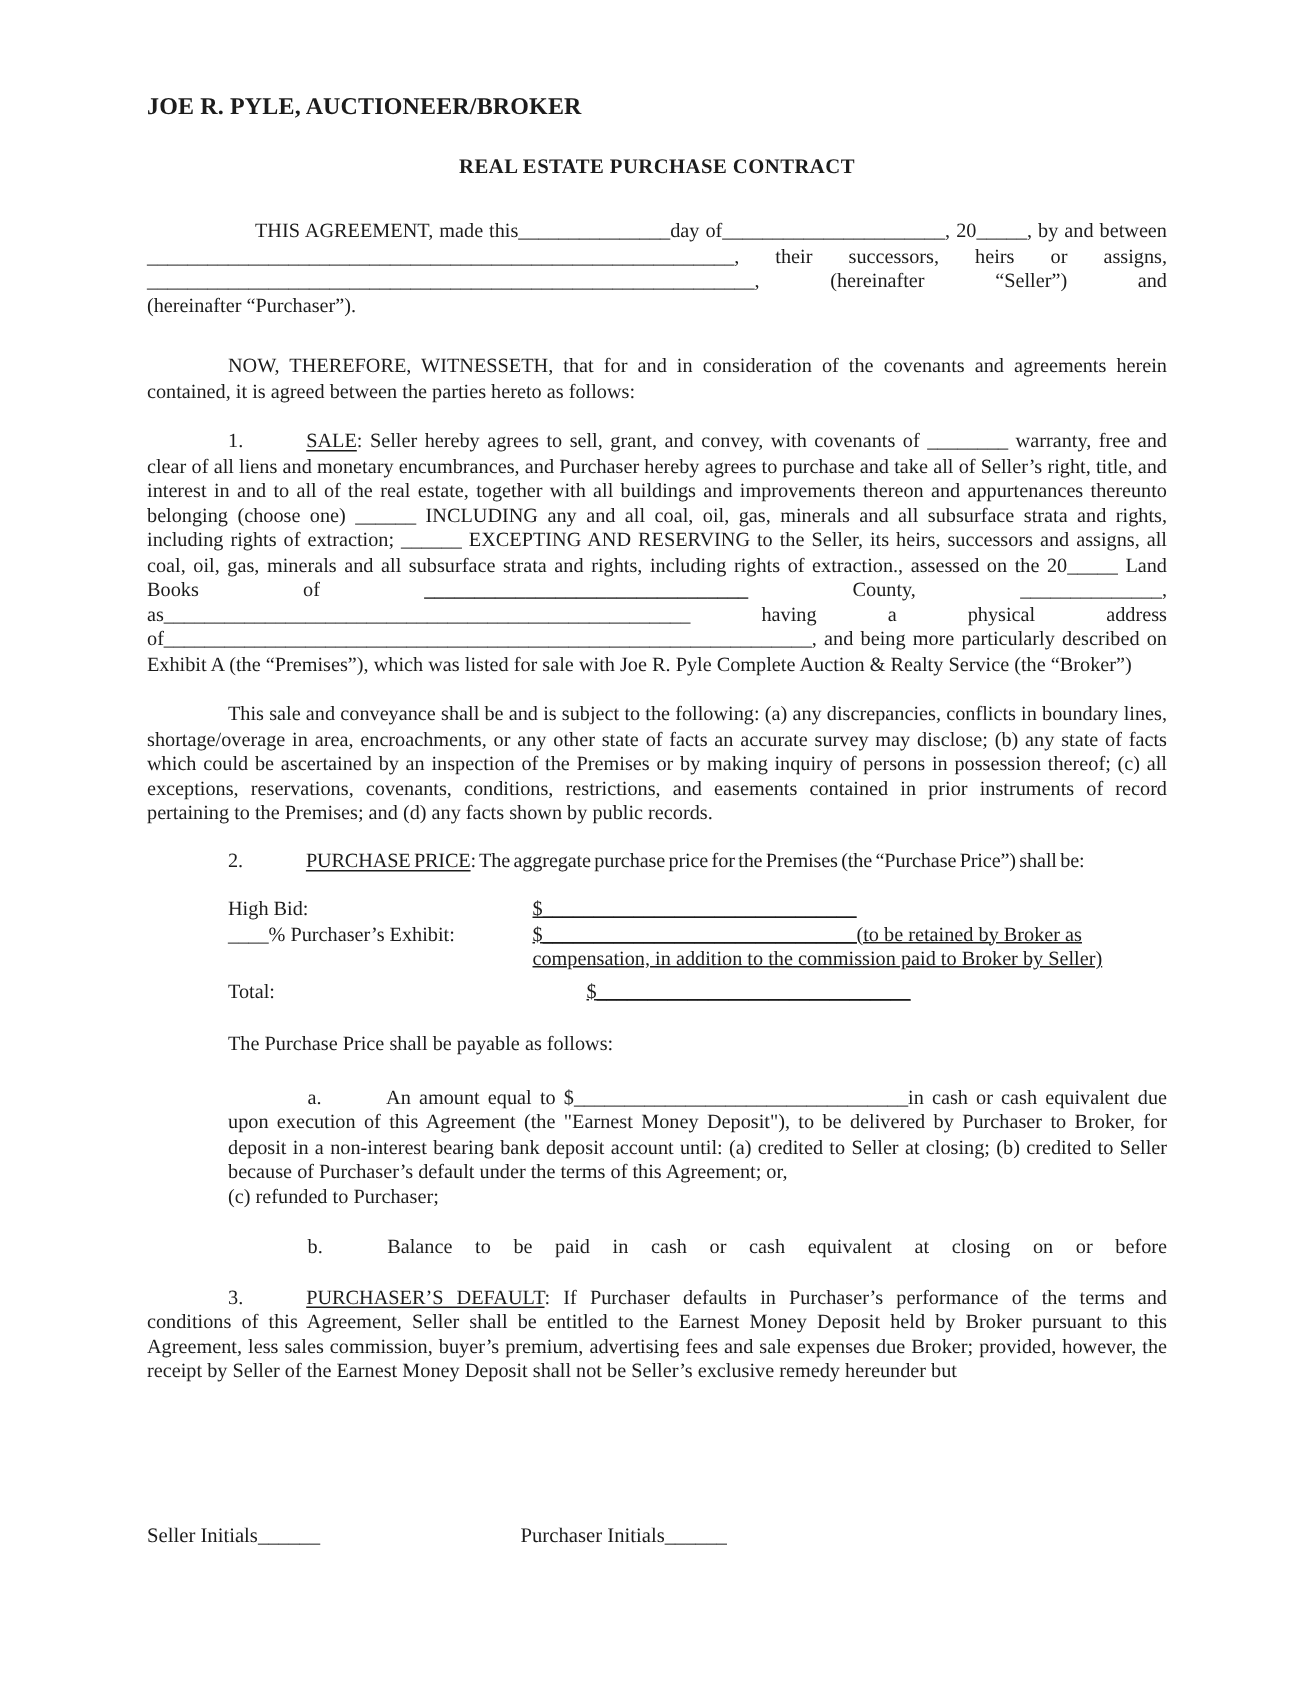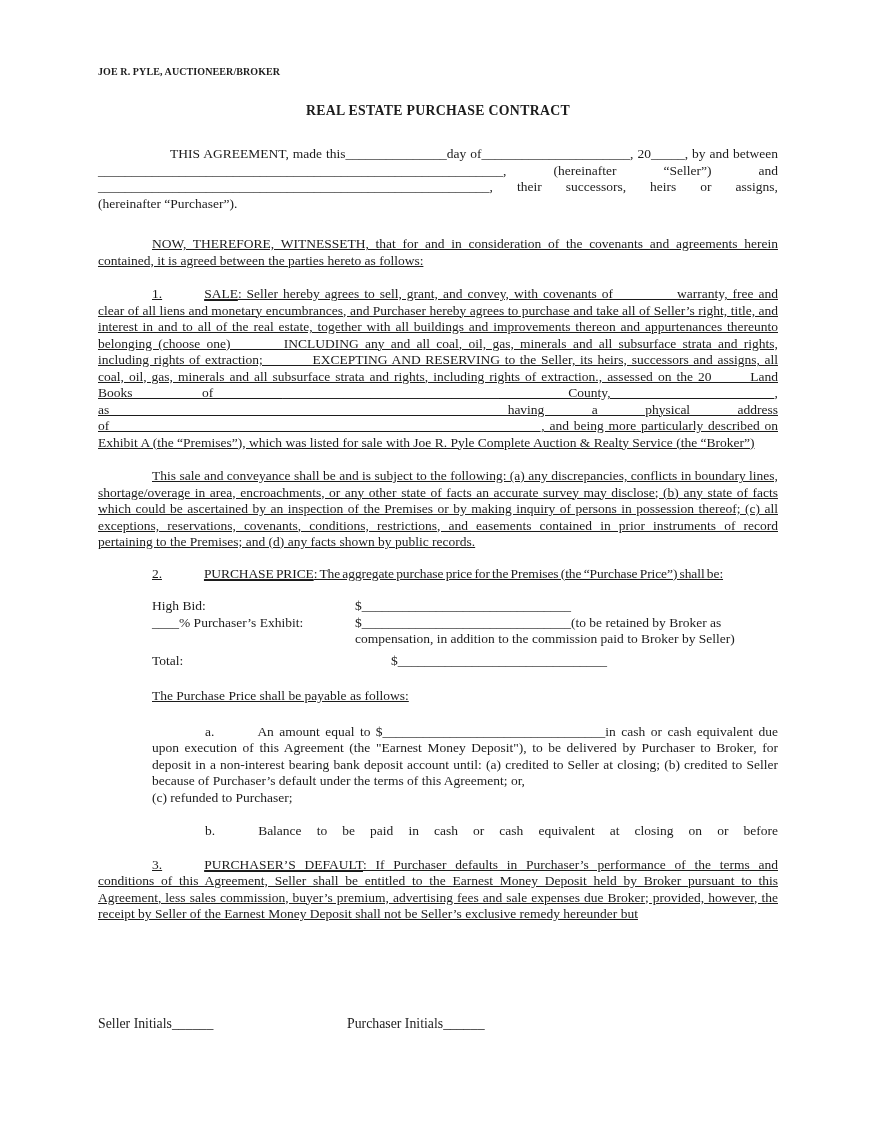--- a/index.html
+++ b/index.html
@@ -9,59 +9,59 @@
     margin:0 auto;
     background:#ffffff;
     color:#1c1c1c;
     font-family:"Liberation Serif","DejaVu Serif",serif;
     font-size:13.5px;
     line-height:16.5px;
     box-sizing:border-box;
     padding:64px 99px 0 98px;
     overflow:hidden;
   }
-  .letterhead{font-weight:bold;font-size:10px;letter-spacing:0.1px;}
+  .letterhead{font-weight:bold;font-size:16px;letter-spacing:0.1px;}
   .doc-title{font-weight:bold;text-align:center;margin-top:22px;font-size:13.8px;letter-spacing:0.3px;}
   .opening{margin-top:27px;}
   .jline{text-align:justify;text-align-last:justify;}
   .first-indent{text-indent:72px;}
-  .para{margin:17px 0 0 0;text-align:justify;text-indent:54px;text-decoration:underline;}
+  .para{margin:17px 0 0 0;text-align:justify;text-indent:54px;}
   .m24{margin-top:24px;}
   .m15{margin-top:15px;}
   .m19{margin-top:19px;}
   .tight{letter-spacing:-0.1px;word-spacing:-1px;}
   .tab{display:inline-block;width:42px;}
   .tab-a{display:inline-block;width:43px;}
   .sec-heading{text-decoration:underline;text-underline-offset:2px;}
   .bold-blank{font-weight:bold;color:#2a2a2a;}
   .price-table{margin:16px 0 0 54px;}
   .price-row{display:flex;}
   .price-row.total-row{margin-top:5px;gap:36px;}
   .price-label{width:203px;flex:none;}
-  .price-value{flex:1;}
+  .price-value{flex:1;text-decoration:underline;}
   .hang{margin:19px 0 0 54px;text-align:justify;text-indent:53px;}
   .cont{margin:0 0 0 54px;}
   .item-b{margin:17px 0 0 54px;}
   .item-b .jline{text-indent:53px;}
   .footer{position:absolute;left:98px;top:1016px;width:680px;font-size:13.8px;}
   .footer .fp{position:absolute;left:249px;top:0;}
 </style>
 </head>
 <body>
 
 <div class="page">
 
   <div class="letterhead">JOE R. PYLE, AUCTIONEER/BROKER</div>
 
   <div class="doc-title">REAL ESTATE PURCHASE CONTRACT</div>
 
   <div class="opening">
     <div class="jline first-indent">THIS AGREEMENT, made this_______________day of______________________, 20_____, by and between</div>
+    <div class="jline">__________________________________________________________, their successors, heirs or assigns,</div>
     <div class="jline">____________________________________________________________, (hereinafter “Seller”) and</div>
-    <div class="jline">__________________________________________________________, their successors, heirs or assigns,</div>
     <div>(hereinafter “Purchaser”).</div>
   </div>
 
   <p class="para m24">NOW, THEREFORE, WITNESSETH, that for and in consideration of the covenants and agreements herein contained, it is agreed between the parties hereto as follows:</p>
 
   <p class="para"><span class="sec-num">1.</span><span class="tab"></span><span class="sec-heading">SALE</span><span>: Seller hereby agrees to sell, grant, and convey, with covenants of ________ warranty, free and clear of all liens and monetary encumbrances, and Purchaser hereby agrees to purchase and take all of Seller’s right, title, and interest in and to all of the real estate, together with all buildings and improvements thereon and appurtenances thereunto belonging (choose one) ______ INCLUDING any and all coal, oil, gas, minerals and all subsurface strata and rights, including rights of extraction; ______ EXCEPTING AND RESERVING to the Seller, its heirs, successors and assigns, all coal, oil, gas, minerals and all subsurface strata and rights, including rights of extraction., assessed on the 20_____ Land Books of </span><span class="bold-blank">________________________________</span><span> County, ______________, as____________________________________________________ having a physical address of________________________________________________________________, and being more particularly described on Exhibit A (the “Premises”), which was listed for sale with Joe R. Pyle Complete Auction &amp; Realty Service (the “Broker”)</span></p>
 
   <p class="para">This sale and conveyance shall be and is subject to the following: (a) any discrepancies, conflicts in boundary lines, shortage/overage in area, encroachments, or any other state of facts an accurate survey may disclose; (b) any state of facts which could be ascertained by an inspection of the Premises or by making inquiry of persons in possession thereof; (c) all exceptions, reservations, covenants, conditions, restrictions, and easements contained in prior instruments of record pertaining to the Premises; and (d) any facts shown by public records.</p>
 
   <p class="para m15 tight"><span class="sec-num">2.</span><span class="tab"></span><span class="sec-heading">PURCHASE PRICE</span><span>: The aggregate purchase price for the Premises (the “Purchase Price”) shall be:</span></p>

